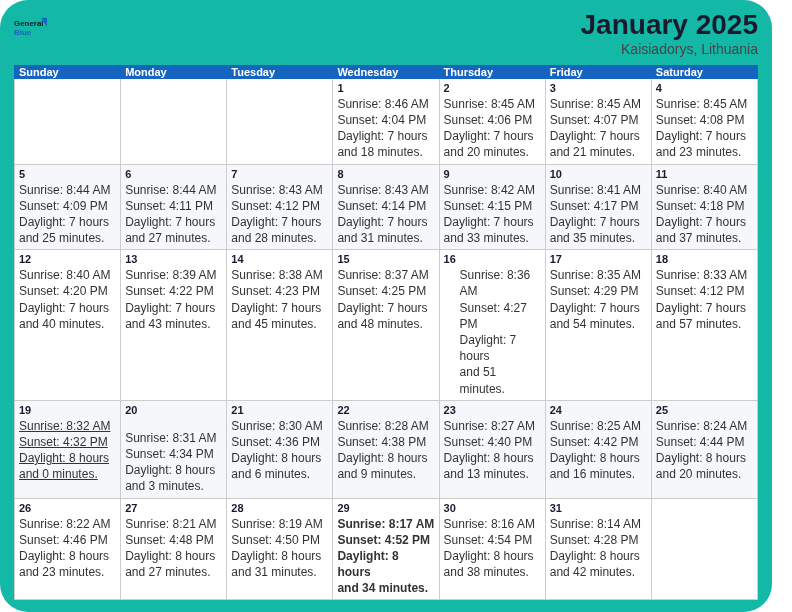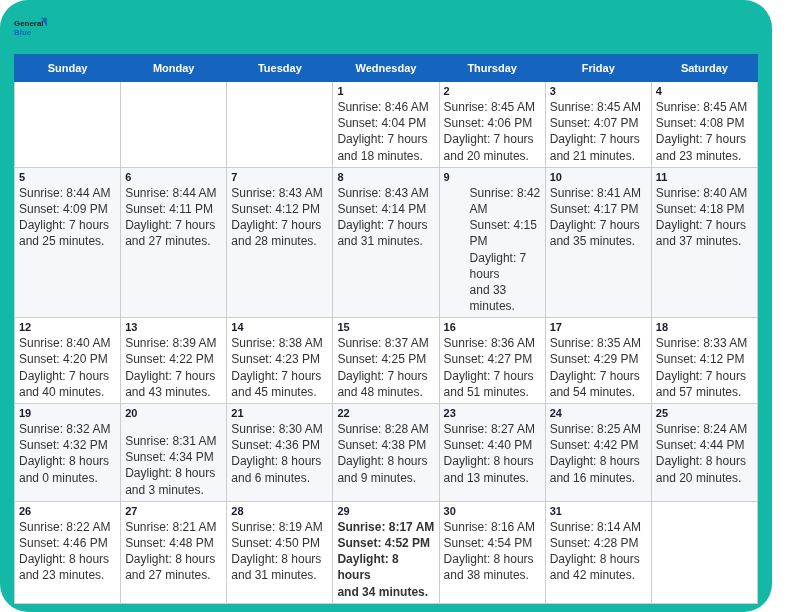--- a/index.html
+++ b/index.html
@@ -44,22 +44,22 @@
     .calendar {
       width: 100%;
       border-collapse: collapse;
       border: 1px solid #ccc;
     }
     .calendar th {
       background: #1565c0;
       color: #fff;
       font-size: 11px;
       font-weight: bold;
-      padding: 7px 4px;
-      text-align: center;
+      padding: 0 4px;
+      text-align: left;
       border: 1px solid #1565c0;
     }
     .calendar td {
       border: 1px solid #ccc;
       vertical-align: top;
       padding: 3px 4px;
       width: calc(100% / 7);
       height: 72px;
       background: #fff;
     }
@@ -87,20 +87,22 @@
 <div class="page">
   <div class="header">
     <div class="logo">
   <svg width="34" height="36" viewBox="0 0 60 40">
     <text x="0" y="16" font-size="14" font-weight="bold" font-family="Arial" fill="#1a1a2e">General</text>
     <text x="0" y="32" font-size="14" font-weight="bold" font-family="Arial" fill="#1565c0">Blue</text>
     <polygon points="48,2 58,2 58,18" fill="#1565c0"></polygon>
   </svg>
 </div>
     <div class="title-area">
+      <div class="month-title">January 2025</div>
+      <div class="location">Kaisiadorys, Lithuania</div>
     </div>
   </div>
 
   <table class="calendar">
     <thead>
       <tr>
       <th>Sunday</th>
           <th>Monday</th>
           <th>Tuesday</th>
           <th>Wednesday</th>
@@ -167,21 +169,21 @@
           </td>
           <td>
             <div class="day-number">8</div>
             <div class="day-info" style="white-space: pre-line;">Sunrise: 8:43 AM
 Sunset: 4:14 PM
 Daylight: 7 hours
 and 31 minutes.</div>
           </td>
           <td>
             <div class="day-number">9</div>
-            <div class="day-info" style="white-space: pre-line; margin-left: 26px;">Sunrise: 8:42 AM
+            <div class="day-info" style="white-space: pre-line;">Sunrise: 8:42 AM
 Sunset: 4:15 PM
 Daylight: 7 hours
 and 33 minutes.</div>
           </td>
           <td>
             <div class="day-number">10</div>
             <div class="day-info" style="white-space: pre-line;">Sunrise: 8:41 AM
 Sunset: 4:17 PM
 Daylight: 7 hours
 and 35 minutes.</div>
@@ -218,21 +220,21 @@
           </td>
           <td>
             <div class="day-number">15</div>
             <div class="day-info" style="white-space: pre-line;">Sunrise: 8:37 AM
 Sunset: 4:25 PM
 Daylight: 7 hours
 and 48 minutes.</div>
           </td>
           <td>
             <div class="day-number">16</div>
-            <div class="day-info" style="white-space: pre-line;">Sunrise: 8:36 AM
+            <div class="day-info" style="white-space: pre-line; margin-left: 16px;">Sunrise: 8:36 AM
 Sunset: 4:27 PM
 Daylight: 7 hours
 and 51 minutes.</div>
           </td>
           <td>
             <div class="day-number">17</div>
             <div class="day-info" style="white-space: pre-line;">Sunrise: 8:35 AM
 Sunset: 4:29 PM
 Daylight: 7 hours
 and 54 minutes.</div>
@@ -241,21 +243,21 @@
             <div class="day-number">18</div>
             <div class="day-info" style="white-space: pre-line;">Sunrise: 8:33 AM
 Sunset: 4:12 PM
 Daylight: 7 hours
 and 57 minutes.</div>
           </td>
         </tr>
         <tr>
           <td>
             <div class="day-number">19</div>
-            <div class="day-info" style="white-space: pre-line;">Sunrise: 8:32 AM
+            <div class="day-info" style="white-space: pre-line; text-decoration: underline;">Sunrise: 8:32 AM
 Sunset: 4:32 PM
 Daylight: 8 hours
 and 0 minutes.</div>
           </td>
           <td>
             <div class="day-number">20</div>
             <div class="day-info" style="white-space: pre-line; margin-top: 14px;">Sunrise: 8:31 AM
 Sunset: 4:34 PM
 Daylight: 8 hours
 and 3 minutes.</div>

